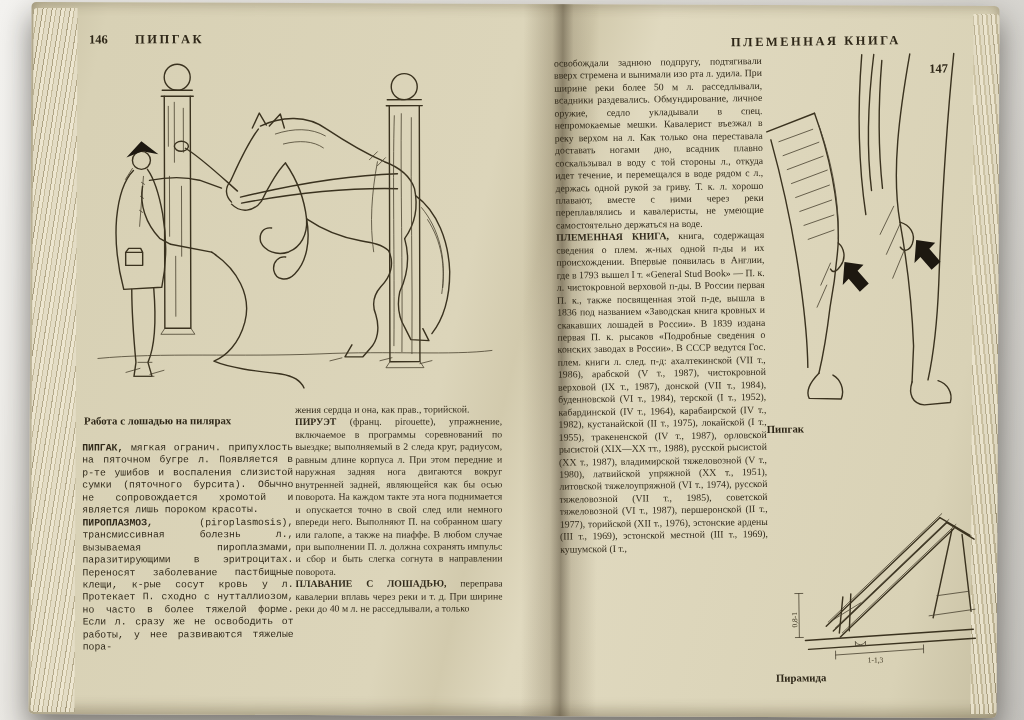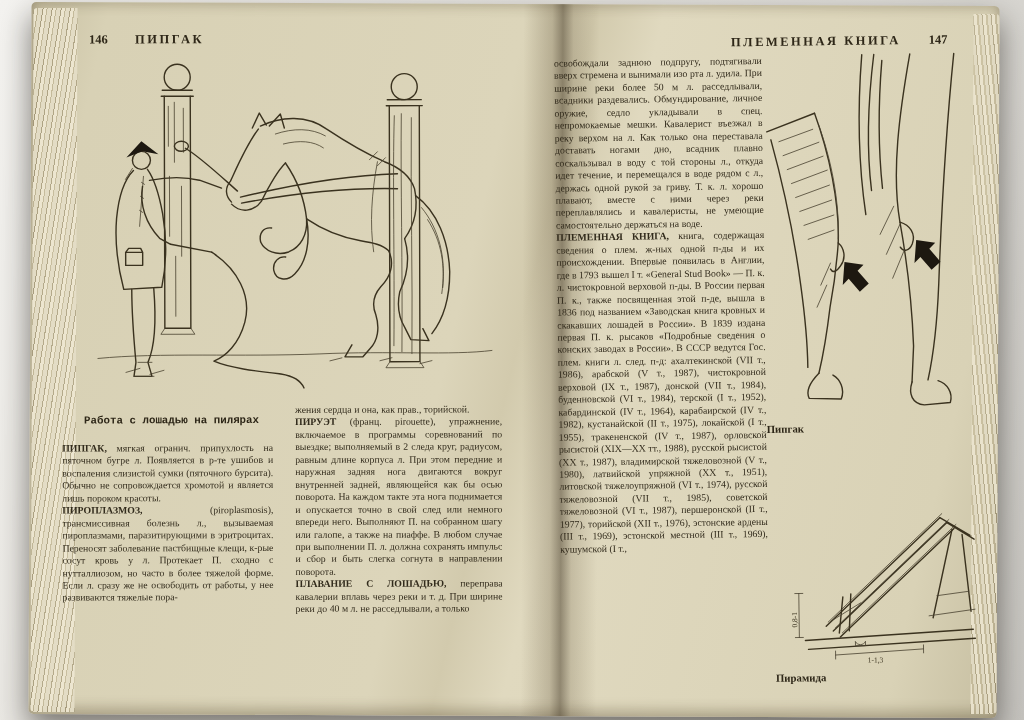--- a/index.html
+++ b/index.html
@@ -97,38 +97,38 @@
         <path class="stroke" d="M70,124 C86,121 104,120 120,124 L142,132"></path>
         <path class="stroke" d="M63,130 C60,148 66,167 80,182 L91,188"></path>
         <path class="stroke" d="M52,233 C52,258 54,284 56,306 L54,320 h18 l-4,-14 C76,288 76,258 74,232"></path>
         <path class="thin" d="M54,320 h20 M58,306 h14"></path>
 
         <path class="stroke" d="M91,188 L132,196"></path>
         <path class="stroke" d="M132,196 C158,213 172,240 165,266 C159,288 146,300 134,305 C150,312 176,315 201,318 C213,320 221,325 224,332"></path>
       </g>
     </svg>
 
-    <div class="caption" style="left:84px;top:414px;font-family:Liberation Mono, monospace;">Работа с лошадью на пилярах</div>
+    <div class="caption" style="left:84px;top:414px;">Работа с лошадью на пилярах</div>
 
-    <div class="col" style="left:62px;top:442px;width:211px;height:264px;">
+    <div class="col" style="left:82px;top:442px;width:211px;height:264px;font-family:Liberation Mono, monospace;">
       <p><span class="hw">ПИПГАК,</span><span> мягкая огранич. припухлость на пяточном бугре л. Появляется в р-те ушибов и воспаления слизистой сумки (пяточного бурсита). Обычно не сопровождается хромотой и является лишь пороком красоты.</span></p>
       <p><span class="hw">ПИРОПЛАЗМОЗ,</span><span> (piroplasmosis), трансмиссивная болезнь л., вызываемая пироплазмами, паразитирующими в эритроцитах. Переносят заболевание пастбищные клещи, к-рые сосут кровь у л. Протекает П. сходно с нутталлиозом, но часто в более тяжелой форме. Если л. сразу же не освободить от работы, у нее развиваются тяжелые пора-</span></p>
     </div>
 
     <div class="col" style="left:295px;top:404px;width:207px;height:302px;">
       <p><span>жения сердца и она, как прав., торийской.</span></p>
       <p><span class="hw">ПИРУЭТ</span><span> (франц. pirouette), упражнение, включаемое в программы соревнований по выездке; выполняемый в 2 следа круг, радиусом, равным длине корпуса л. При этом передние и наружная задняя нога двигаются вокруг внутренней задней, являющейся как бы осью поворота. На каждом такте эта нога поднимается и опускается точно в свой след или немного впереди него. Выполняют П. на собранном шагу или галопе, а также на пиаффе. В любом случае при выполнении П. л. должна сохранять импульс и сбор и быть слегка согнута в направлении поворота.</span></p>
       <p><span class="hw">ПЛАВАНИЕ С ЛОШАДЬЮ,</span><span> переправа кавалерии вплавь через реки и т. д. При ширине реки до 40 м л. не расседлывали, а только</span></p>
     </div>
   </div>
 
   <div class="rpage">
     <div style="position:absolute;left:560px;top:35px;width:392px;display:flex;justify-content:flex-end;gap:28px;">
       <div class="hdr runhead" style="position:static;">ПЛЕМЕННАЯ КНИГА</div>
-      <div class="hdr" style="position:static;">147</div>
+      <div class="hdr" style="position:static;margin-top:29px;">147</div>
     </div>
 
     <div class="col" style="left:558px;top:55px;width:208px;height:654px;">
       <p><span>освобождали заднюю подпругу, подтягивали вверх стремена и вынимали изо рта л. удила. При ширине реки более 50 м л. расседлывали, всадники раздевались. Обмундирование, личное оружие, седло укладывали в спец. непромокаемые мешки. Кавалерист въезжал в реку верхом на л. Как только она переставала доставать ногами дно, всадник плавно соскальзывал в воду с той стороны л., откуда идет течение, и перемещался в воде рядом с л., держась одной рукой за гриву. Т. к. л. хорошо плавают, вместе с ними через реки переплавлялись и кавалеристы, не умеющие самостоятельно держаться на воде.</span></p>
       <p><span class="hw">ПЛЕМЕННАЯ КНИГА,</span><span> книга, содержащая сведения о плем. ж-ных одной п-ды и их происхождении. Впервые появилась в Англии, где в 1793 вышел I т. «General Stud Book» — П. к. л. чистокровной верховой п-ды. В России первая П. к., также посвященная этой п-де, вышла в 1836 под названием «Заводская книга кровных и скакавших лошадей в России». В 1839 издана первая П. к. рысаков «Подробные сведения о конских заводах в России». В СССР ведутся Гос. плем. книги л. след. п-д: ахалтекинской (VII т., 1986), арабской (V т., 1987), чистокровной верховой (IX т., 1987), донской (VII т., 1984), буденновской (VI т., 1984), терской (I т., 1952), кабардинской (IV т., 1964), карабаирской (IV т., 1982), кустанайской (II т., 1975), локайской (I т., 1955), тракененской (IV т., 1987), орловской рысистой (XIX—XX тт., 1988), русской рысистой (XX т., 1987), владимирской тяжеловозной (V т., 1980), латвийской упряжной (XX т., 1951), литовской тяжелоупряжной (VI т., 1974), русской тяжеловозной (VII т., 1985), советской тяжеловозной (VI т., 1987), першеронской (II т., 1977), торийской (XII т., 1976), эстонские ардены (III т., 1969), эстонской местной (III т., 1969), кушумской (I т.,</span></p>
     </div>
 
     <svg style="left:762px;top:56px;" width="226" height="356" viewBox="0 0 226 356">
       <path class="stroke" d="M152,0 C141,58 132,118 140,168 C147,210 151,252 152,292 L150,328"></path>
       <path class="stroke" d="M196,0 C188,70 182,150 178,230 C176,268 172,300 166,326"></path>

